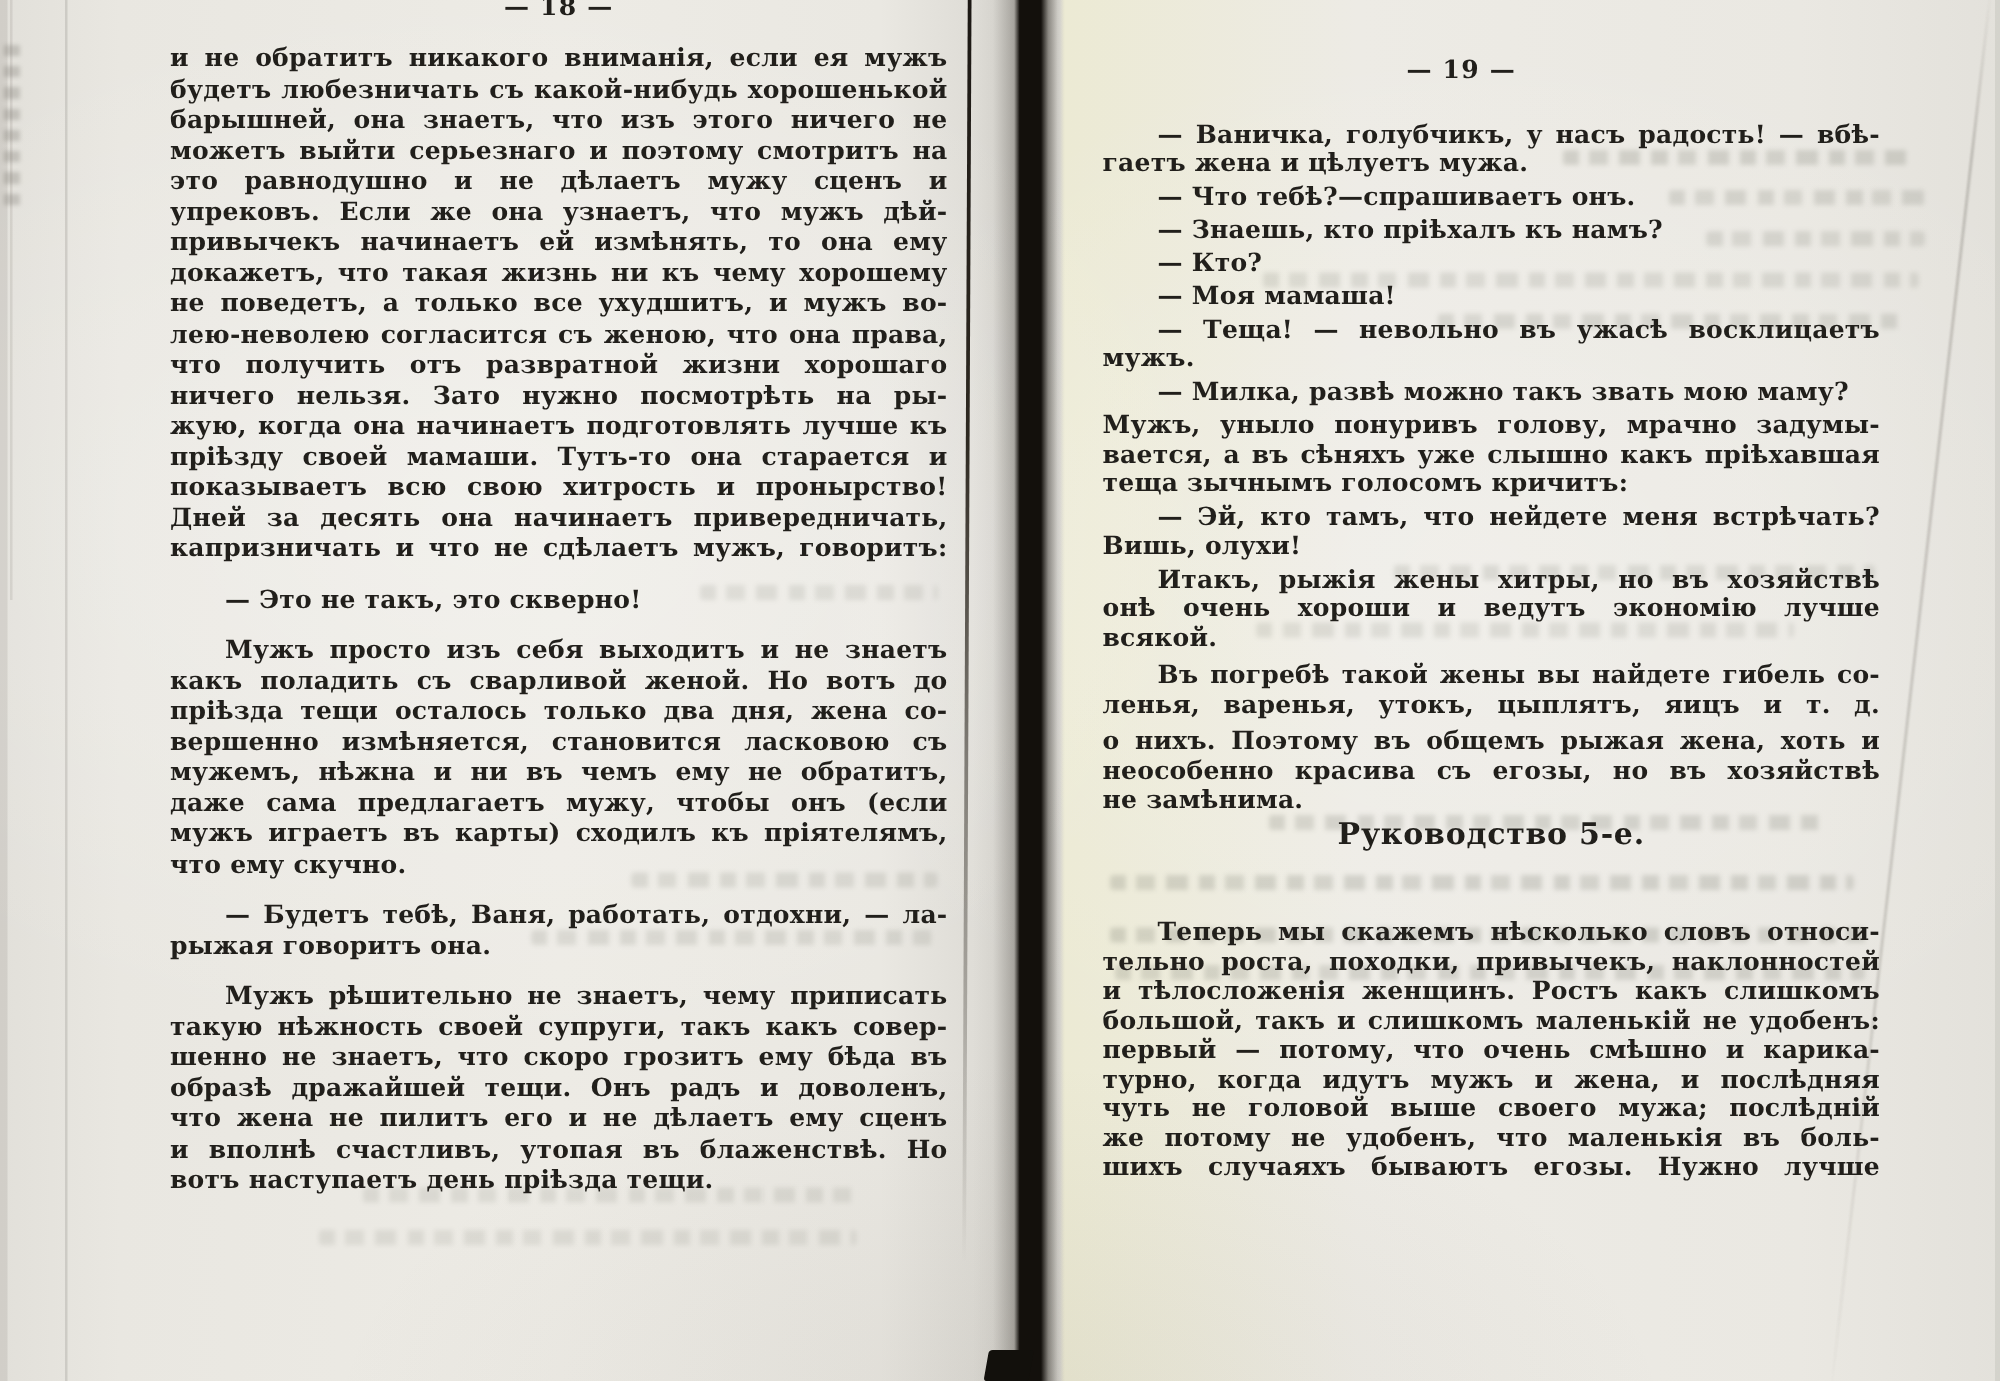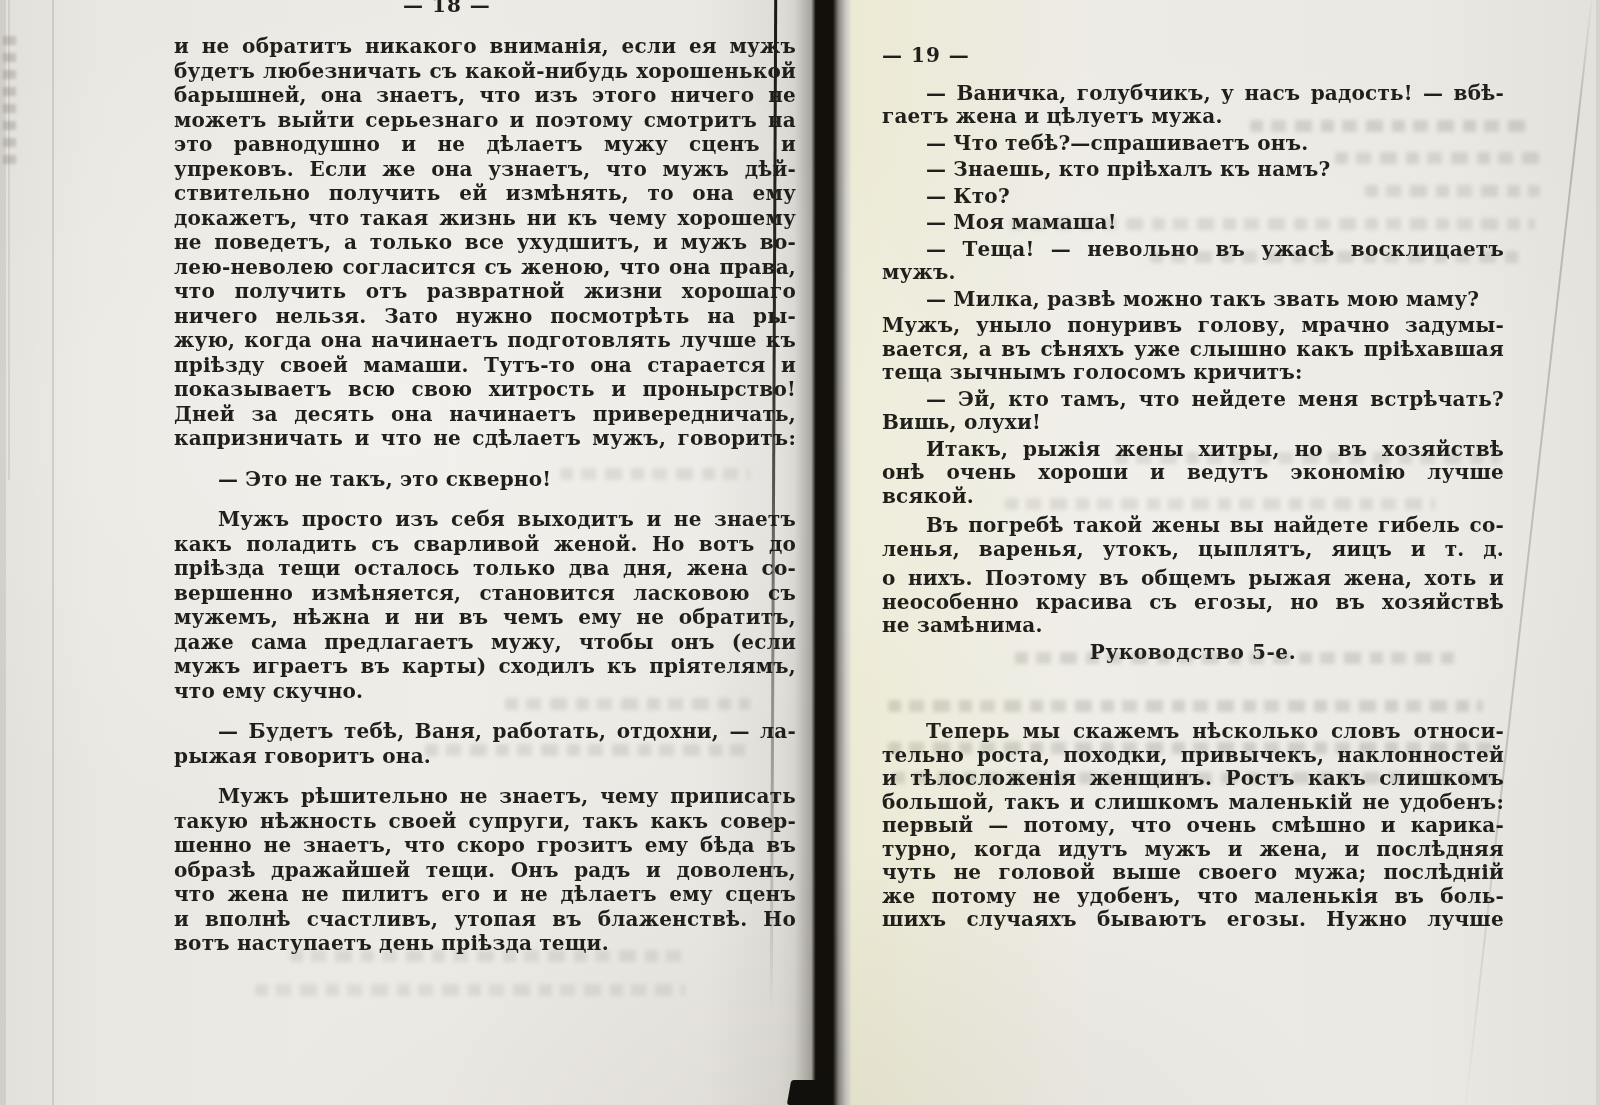--- a/index.html
+++ b/index.html
@@ -9,39 +9,39 @@
     color:#211f1b;
     background:
       radial-gradient(1000px 700px at 24% 38%, rgba(255,255,255,0.30), rgba(255,255,255,0) 62%),
       radial-gradient(950px 750px at 74% 42%, rgba(255,255,255,0.22), rgba(255,255,255,0) 60%),
       radial-gradient(900px 500px at 50% 104%, rgba(120,114,104,0.10), rgba(120,114,104,0) 60%),
       linear-gradient(90deg,#e2e0da 0%,#e9e7e1 6%,#edebe5 28%,#eae8e2 44%,#dfddd7 48.5%,#e5e3dd 53%,#ecead4 53.2%,#edebe5 68%,#eae8e2 90%,#e3e1db 100%);
   }
 
   
   .page { position:absolute; width:622px; font-weight:700; }
-  .page-left  { left:136px; top:34px;  font-size:20px; line-height:24.5px; letter-spacing:0.2px;margin-left:38px; }
+  .page-left  { left:136px; top:34px;  font-size:20px; line-height:24.5px; letter-spacing:0.2px; }
   .page-right { left:882px; top:44px;  font-size:20px; line-height:23.5px; letter-spacing:0.2px; }
 
   .line { text-align:justify; text-align-last:justify; }
   .line.last { text-align-last:left; }
   .line.indent { text-indent:44px; }
 
   .page-left  .block + .block { margin-top:16px; }
   .page-right .block + .block { margin-top:3px; }
   .page-right .block.para + .block.para { margin-top:6px; }
 
-  .block.heading { margin:36px 0 56px; font-size:20px; letter-spacing:0.6px; }
+  .block.heading { margin:36px 0 56px; font-size:24px; letter-spacing:0.6px; }
   .block.heading .line { text-align:center; text-align-last:center; }
 
   .pagenum { position:absolute; width:622px; text-align:center;
              font-size:20px; font-weight:700; letter-spacing:1px; }
   #pagenum-left  { left:136px; top:-7px; }
-  #pagenum-right { position:static; width:auto; text-align:left;
-                   padding-right:48px; margin-bottom:14px; letter-spacing:1px; }
+  #pagenum-right { position:static; width:auto; text-align:center;
+                   padding-right:48px; margin-bottom:28px; letter-spacing:1px; }
 
   
   .gutter { position:absolute; left:778px; top:0; width:74px; height:1105px;
     background:linear-gradient(90deg,
       rgba(30,26,20,0) 0%, rgba(30,26,20,0.05) 22%, rgba(30,26,20,0.30) 45%,
       #13100c 51%, #13100c 74%, rgba(30,26,20,0.45) 82%,
       rgba(30,26,20,0.12) 92%, rgba(30,26,20,0) 100%); }
   .gutter-foot { position:absolute; left:789px; top:1080px; width:36px; height:25px;
     background:#12100c; transform:skewX(-10deg); border-radius:3px; }
   .page-edge { position:absolute; left:772px; top:0; width:3px; height:1010px;
@@ -106,21 +106,21 @@
 <div class="pagenum" id="pagenum-left">— 18 —</div>
 
 <div class="page page-left">
     <div class="block para">
       <div class="line">и не обратитъ никакого вниманія, если ея мужъ</div>
       <div class="line">будетъ любезничать съ какой-нибудь хорошенькой</div>
       <div class="line">барышней, она знаетъ, что изъ этого ничего не</div>
       <div class="line">можетъ выйти серьезнаго и поэтому смотритъ на</div>
       <div class="line">это равнодушно и не дѣлаетъ мужу сценъ и</div>
       <div class="line">упрековъ. Если же она узнаетъ, что мужъ дѣй-</div>
-      <div class="line">ствительно получить ей измѣнять, то она ему</div>
+      <div class="line">привычекъ начинаетъ ей измѣнять, то она ему</div>
       <div class="line">докажетъ, что такая жизнь ни къ чему хорошему</div>
       <div class="line">не поведетъ, а только все ухудшитъ, и мужъ во-</div>
       <div class="line">лею-неволею согласится съ женою, что она права,</div>
       <div class="line">что получить отъ развратной жизни хорошаго</div>
       <div class="line">ничего нельзя. Зато нужно посмотрѣть на ры-</div>
       <div class="line">жую, когда она начинаетъ подготовлять лучше къ</div>
       <div class="line">пріѣзду своей мамаши. Тутъ-то она старается и</div>
       <div class="line">показываетъ всю свою хитрость и пронырство!</div>
       <div class="line">Дней за десять она начинаетъ привередничать,</div>
       <div class="line">капризничать и что не сдѣлаетъ мужъ, говоритъ:</div>

